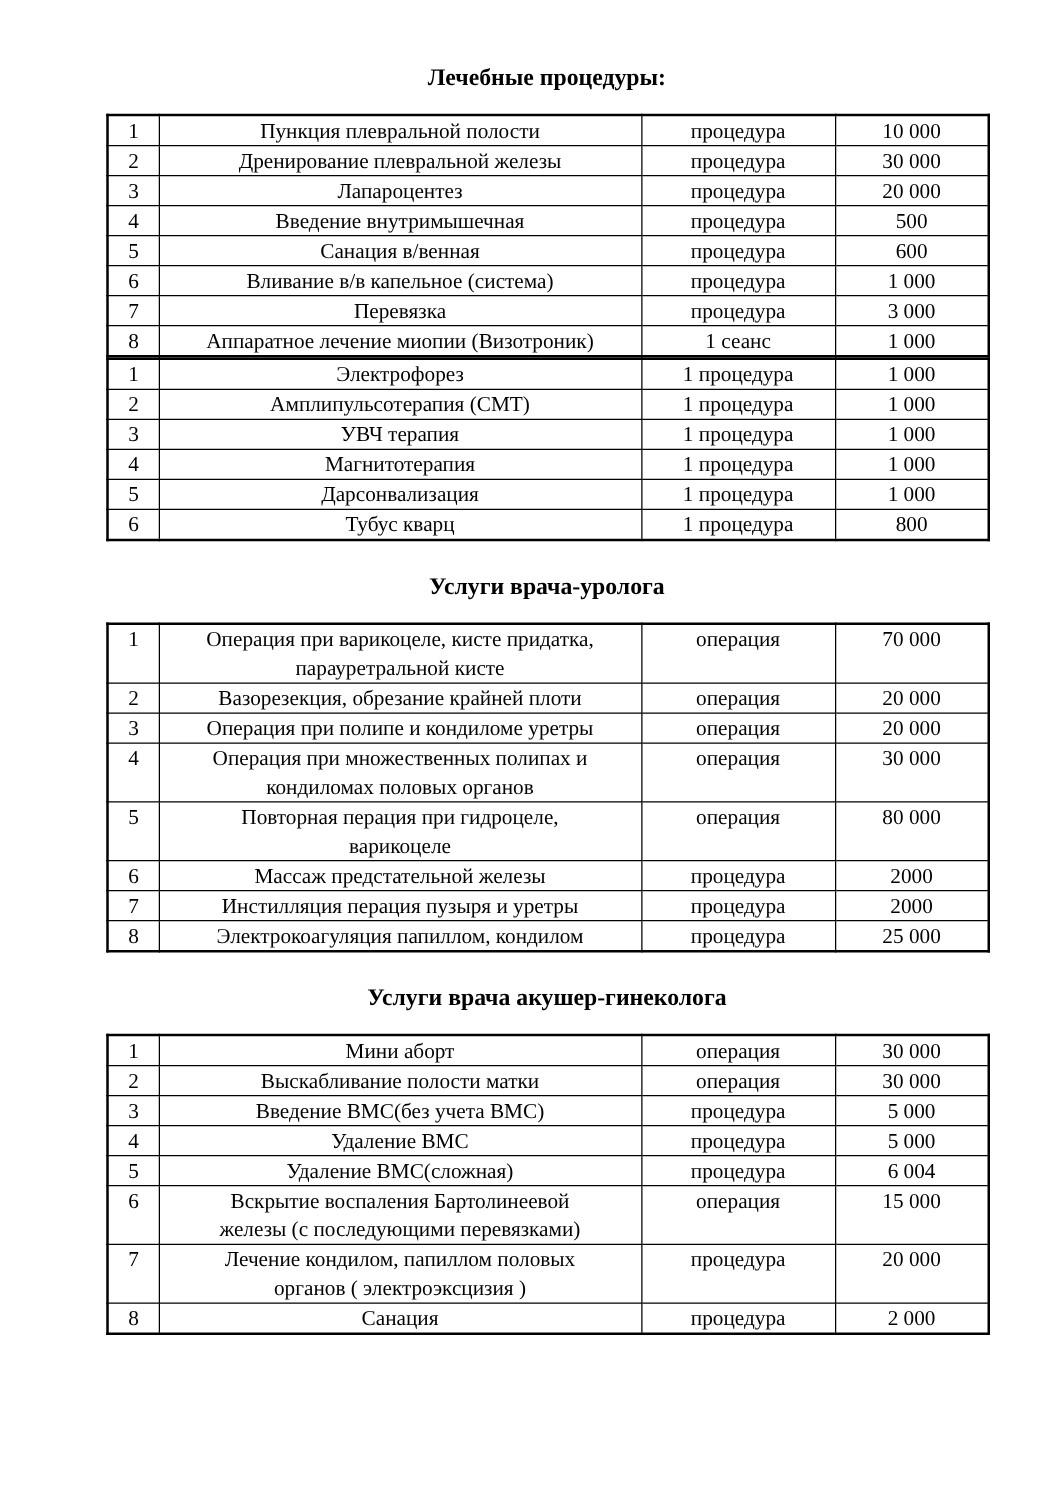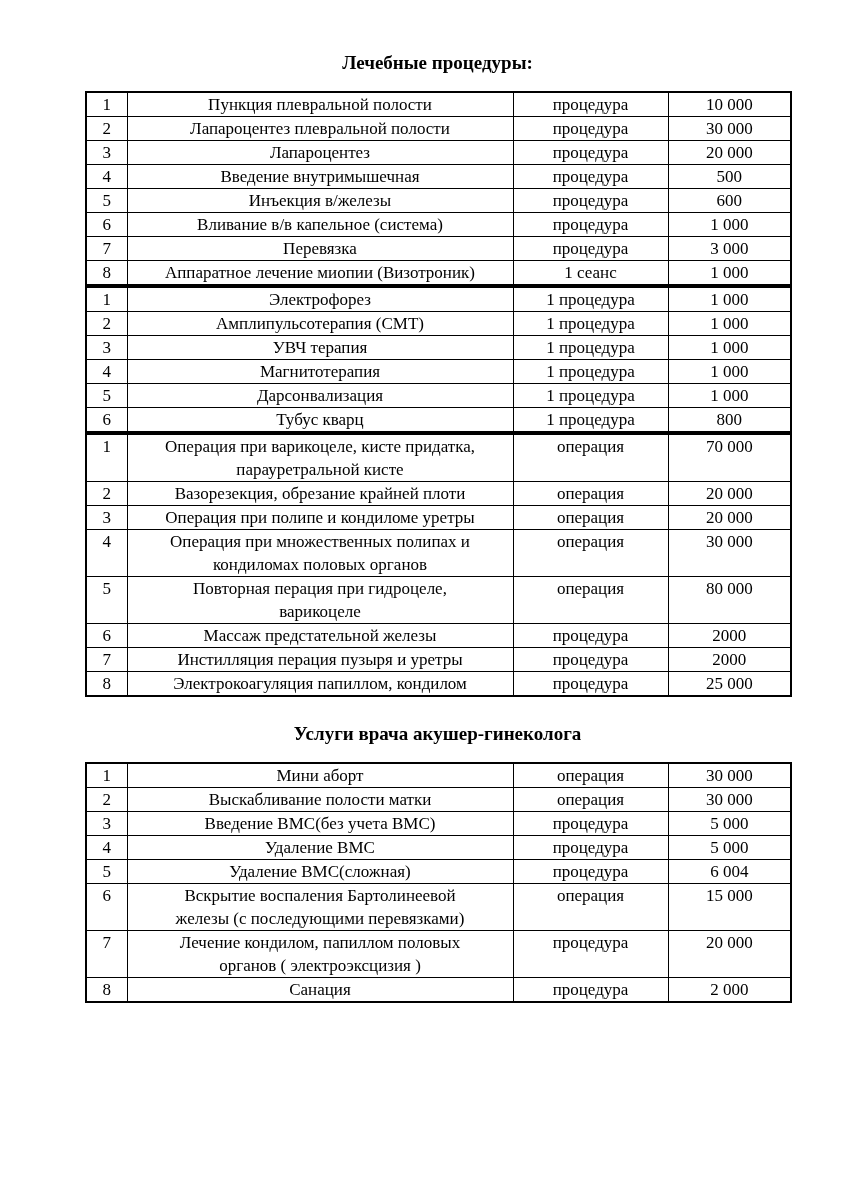--- a/index.html
+++ b/index.html
@@ -74,42 +74,42 @@
       <tbody>
   <tr>
     <td class="num-cell">1</td>
     <td class="name-cell">Пункция плевральной полости</td>
     <td class="unit-cell">процедура</td>
     <td class="price-cell">10 000</td>
   </tr>
 
   <tr>
     <td class="num-cell">2</td>
-    <td class="name-cell">Лапароцентез плевральной полости</td>
+    <td class="name-cell">Дренирование плевральной железы</td>
     <td class="unit-cell">процедура</td>
     <td class="price-cell">30 000</td>
   </tr>
 
   <tr>
     <td class="num-cell">3</td>
     <td class="name-cell">Лапароцентез</td>
     <td class="unit-cell">процедура</td>
     <td class="price-cell">20 000</td>
   </tr>
 
   <tr>
     <td class="num-cell">4</td>
     <td class="name-cell">Введение внутримышечная</td>
     <td class="unit-cell">процедура</td>
     <td class="price-cell">500</td>
   </tr>
 
   <tr>
     <td class="num-cell">5</td>
-    <td class="name-cell">Инъекция в/железы</td>
+    <td class="name-cell">Санация в/венная</td>
     <td class="unit-cell">процедура</td>
     <td class="price-cell">600</td>
   </tr>
 
   <tr>
     <td class="num-cell">6</td>
     <td class="name-cell">Вливание в/в капельное (система)</td>
     <td class="unit-cell">процедура</td>
     <td class="price-cell">1 000</td>
   </tr>
@@ -179,20 +179,21 @@
     <td class="num-cell">6</td>
     <td class="name-cell">Тубус кварц</td>
     <td class="unit-cell">1 процедура</td>
     <td class="price-cell">800</td>
   </tr>
 </tbody>
     </table>
   </div>
 
   <div class="section">
+    <div class="section-title">Услуги врача-уролога</div>
     <table class="price-table">
       <colgroup>
         <col class="c-num">
         <col class="c-name">
         <col class="c-unit">
         <col class="c-price">
       </colgroup>
       <tbody>
   <tr>
     <td class="num-cell">1</td>

